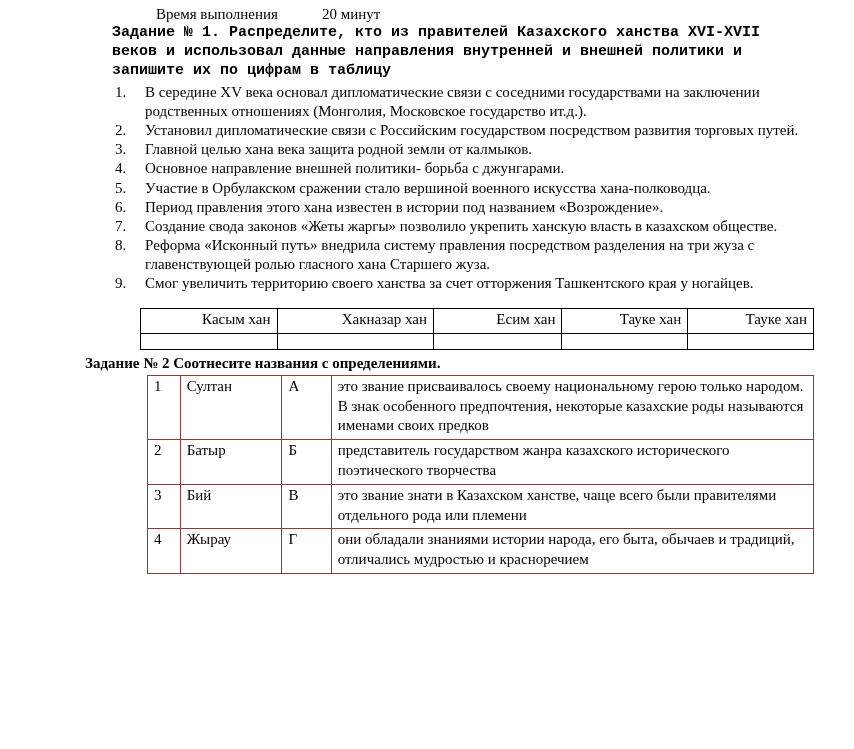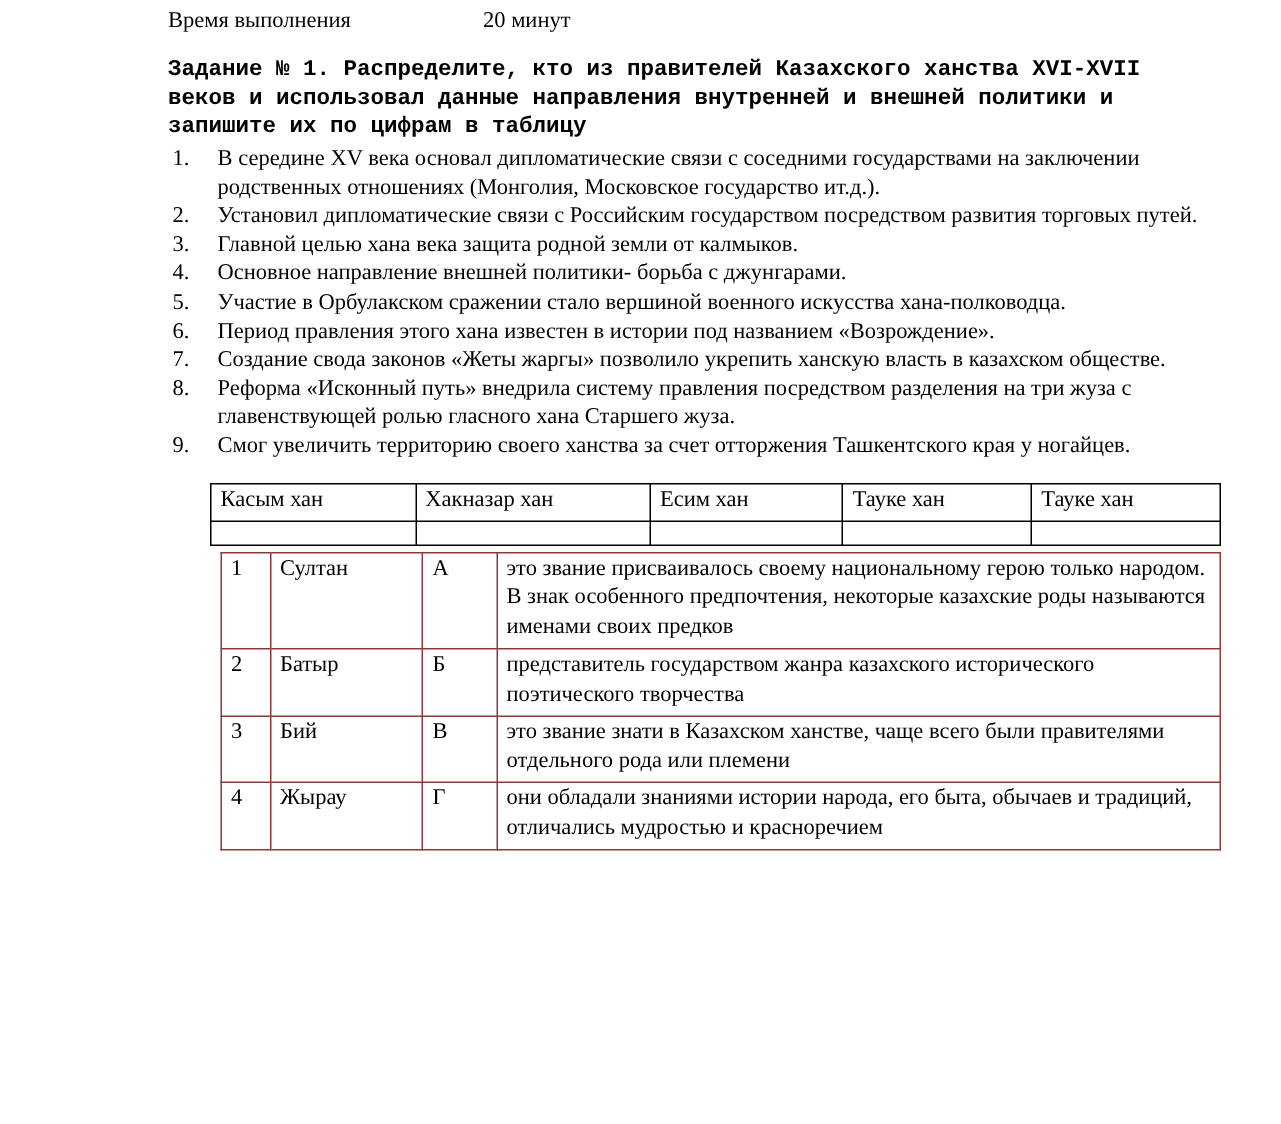--- a/index.html
+++ b/index.html
@@ -16,21 +16,21 @@
     overflow: hidden;
   }
   .page {
     box-sizing: border-box;
     width: 854px;
     height: 749px;
     padding: 6px 40px 10px 112px;
   }
   .time-row {
     display: flex;
-    margin-bottom: 14px;
+    text-align: center;
   }
   .time-label { width: 210px; }
   .task-title {
     font-weight: bold;
     line-height: 1.28;
     margin-bottom: 2px;
     font-family: Liberation Mono, monospace;
   }
   .numbered-list {
     margin: 0 0 10px 0;
@@ -44,21 +44,21 @@
   table {
     border-collapse: collapse;
   }
   .task1-table {
     margin: 14px 0 4px 28px;
     border: 1px solid var(--task1-border, #000);
   }
   .task1-table th {
     border: 1px solid var(--task1-border, #000);
     font-weight: normal;
-    text-align: left;
+    text-align: right;
     padding: 2px 6px 3px 6px;
     height: 19px;
     vertical-align: top;
   }
   .task1-table td.answer-cell {
     border: 1px solid var(--task1-border, #000);
     height: 15px;
     padding: 0 6px;
   }
   .task2-title {
@@ -146,20 +146,21 @@
       <tr>
         <td class="answer-cell"></td>
         <td class="answer-cell"></td>
         <td class="answer-cell"></td>
         <td class="answer-cell"></td>
         <td class="answer-cell"></td>
       </tr>
     </tbody>
   </table>
 
+  <div class="task2-title">Задание № 2  Соотнесите названия с определениями.</div>
 
   <table class="task2-table">
     <tbody>
       <tr>
         <td class="col-num">1</td>
         <td class="col-term">Султан</td>
         <td class="col-letter">А</td>
         <td class="col-def">это звание присваивалось своему национальному  герою только народом. В знак особенного предпочтения, некоторые казахские роды называются именами своих предков</td>
       </tr>
       <tr>

